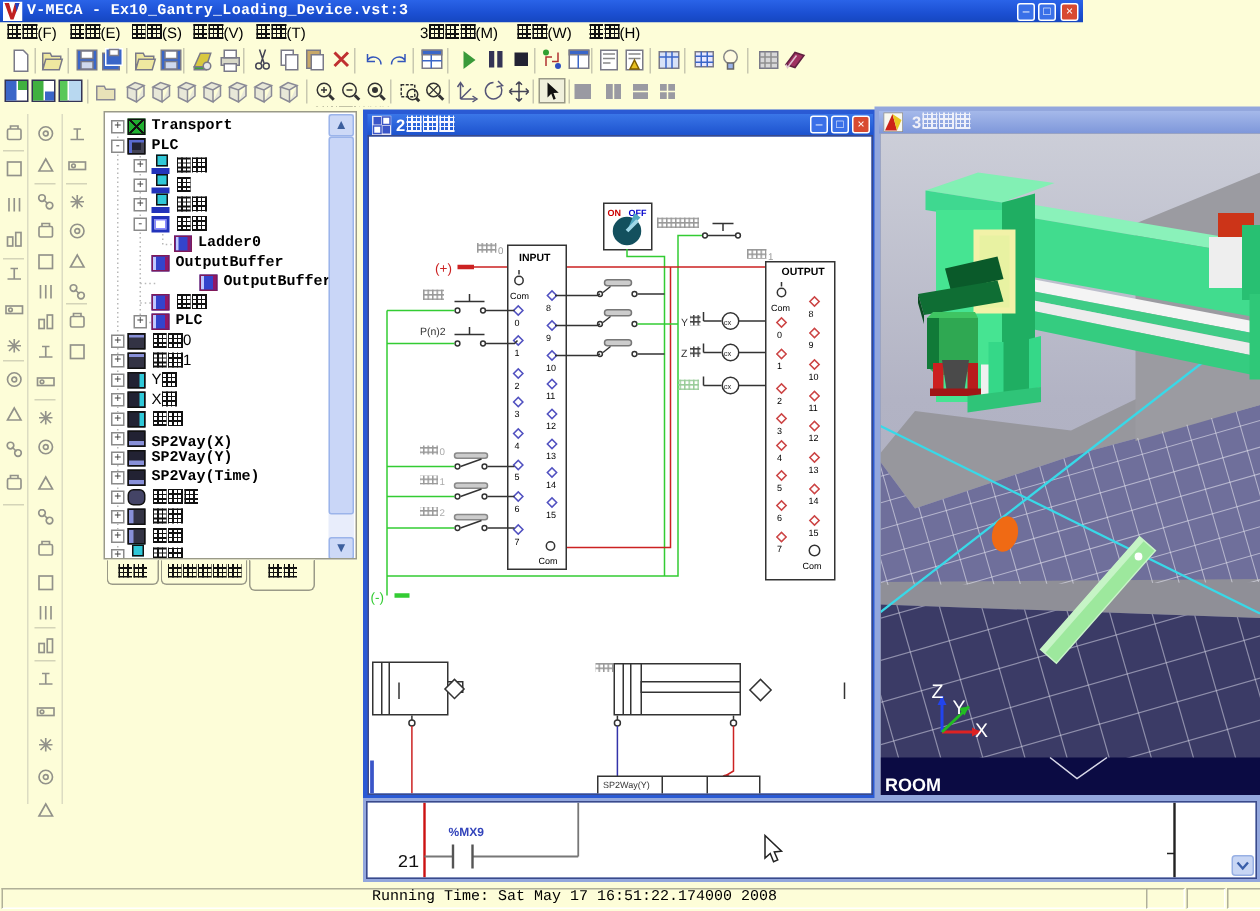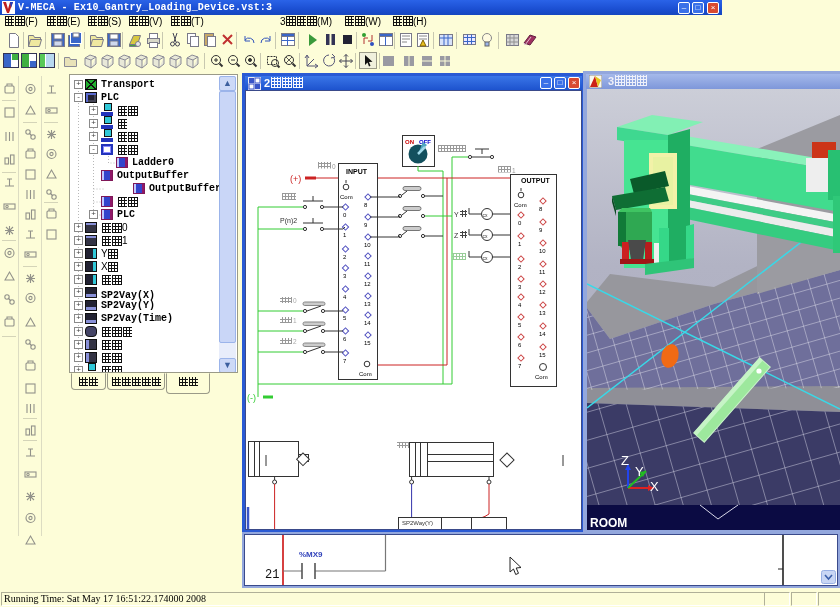--- a/index.html
+++ b/index.html
@@ -49,21 +49,21 @@
 #win2d{left:4px;top:2px;width:343px;height:460px;background:#2a5ad4;}
 #win2d .tbar{position:absolute;left:3px;top:3px;width:337px;height:15px;background:linear-gradient(180deg,#3a76e8,#1b50cc);color:#fff;font-weight:bold;font-size:11px;}
 #win2d .canvas{position:absolute;left:4px;top:18px;width:335px;height:438px;background:#fff;outline:1px solid #3a4a8a;}
 #win3d{left:345px;top:0px;width:257px;height:462px;background:#93a7dd;}
 #win3d .tbar{position:absolute;left:3px;top:3px;width:254px;height:15px;background:linear-gradient(180deg,#a5b9ea,#7e97da);color:#f0f0f8;font-weight:bold;font-size:11px;}
 #win3d .canvas{position:absolute;left:4px;top:18px;width:253px;height:441px;background:#9b9ba3;overflow:hidden;}
 #strip{left:4px;top:461px;width:598px;height:56px;background:#93a7dd;}
 #strip .canvas{position:absolute;left:3px;top:3px;width:592px;height:50px;background:#fff;outline:1px solid #3a4a8a;}
 
 #statusbar{left:0;top:589px;width:840px;height:18px;background:#fdfdd8;}
-#statusbar .fld{position:absolute;border:1px solid;border-color:#b0b098 #fff #fff #b0b098;font-size:10px;font-family:Liberation Serif, serif;}
+#statusbar .fld{position:absolute;border:1px solid;border-color:#b0b098 #fff #fff #b0b098;font-size:10px;font-family:Liberation Mono, monospace;text-align:center;}
 
 .z{display:inline-block;width:9.5px;height:10px;margin:0 0.5px;vertical-align:-1px;
 background:repeating-linear-gradient(0deg,#111 0 1px,rgba(0,0,0,0) 1px 3px),repeating-linear-gradient(90deg,#111 0 1px,rgba(0,0,0,0) 1px 3px);}
 .tbar .z{width:10px;height:11px;background:repeating-linear-gradient(0deg,#f8f8ff 0 1px,rgba(0,0,0,0) 1px 3px),repeating-linear-gradient(90deg,#f8f8ff 0 1px,rgba(0,0,0,0) 1px 3px);}
 #win3d .tbar .z{background:repeating-linear-gradient(0deg,#eef0fa 0 1px,rgba(0,0,0,0) 1px 3px),repeating-linear-gradient(90deg,#eef0fa 0 1px,rgba(0,0,0,0) 1px 3px);}
 .tab .z{width:9px;height:9px;}
 #treerows .z{width:9.5px;height:10px;vertical-align:-2px;}
 
 .wbtn{position:absolute;top:1px;width:12px;height:12px;border-radius:2px;border:1px solid #fff;box-sizing:border-box;background:#3a70e8;color:#fff;font-size:8px;text-align:center;line-height:9px;font-weight:normal;}
 .wbx{background:#d84a30;}

